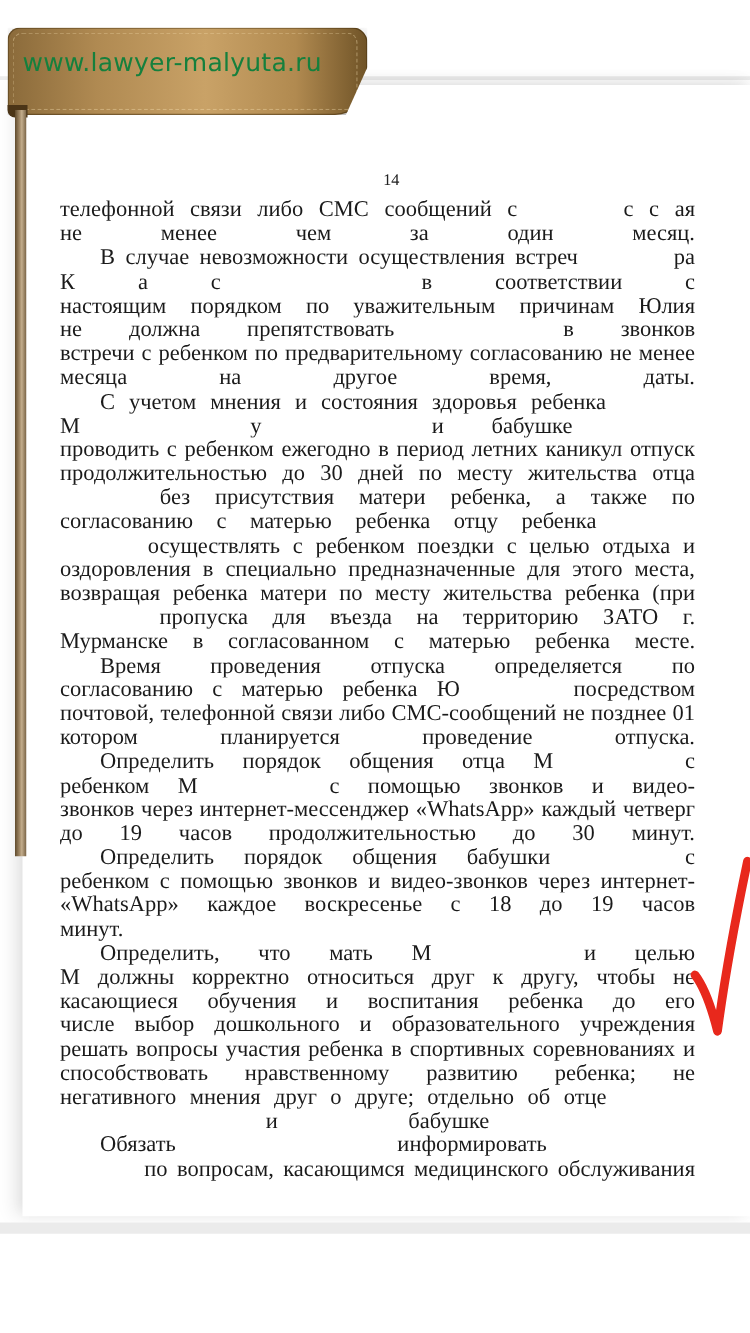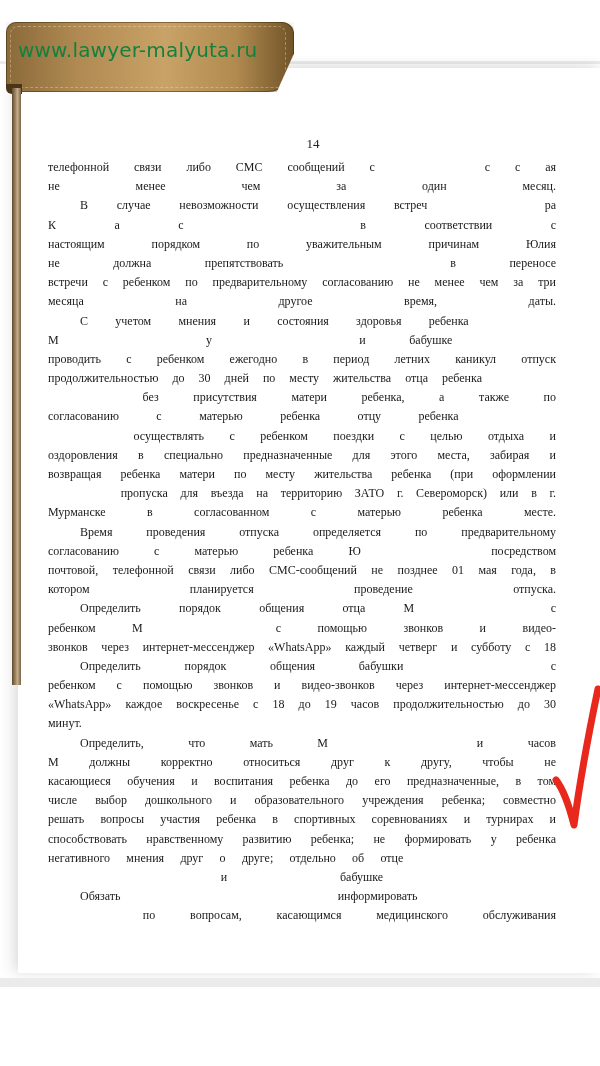--- a/index.html
+++ b/index.html
@@ -49,21 +49,21 @@
     position: absolute; left: 6px; top: 84px; width: 16px; height: 10px;
     background: #4b3517; border-radius: 0 0 0 6px; z-index: 1;
   }
   
   .pagenum {
     position: absolute; left: 0; width: 600px; top: 136px; text-align: center;
     font-size: 13px; color: #222; margin-left: 13px;
   }
   .text {
     position: absolute; left: 48px; width: 508px; top: 158px;
-    font-size: 12px; line-height: 19.2px;
+    font-size: 18px; line-height: 19.2px;
   }
   .ln { display: block; white-space: nowrap; height: 19.2px; }
   .ln.j { text-align: justify; text-align-last: justify; white-space: normal; overflow: hidden; }
   .ind { padding-left: 32px; }
   .gap { display: inline-block; }
   .checkmark {
     position: absolute; left: 552px; top: 685px; width: 48px; height: 165px;
   }
 </style>
 </head>
@@ -79,46 +79,47 @@
 <div class="ribbon-text">www.lawyer-malyuta.ru</div>
 
 <div class="pagenum">14</div>
 
 <div class="text" id="doc-text">
     <div class="ln j"><span>телефонной связи либо СМС сообщений с</span> <span class="gap" style="width: 60px;">&nbsp;</span> <span>с</span> <span>с</span> <span>ая</span> </div>
     <div class="ln j"><span>не менее чем за один месяц.</span> </div>
     <div class="ln j ind"><span>В случае невозможности осуществления встреч</span> <span class="gap" style="width: 60px;">&nbsp;</span> <span>ра</span> </div>
     <div class="ln j"><span>К</span> <span>а с</span> <span class="gap" style="width: 60px;">&nbsp;</span> <span>в соответствии с</span> </div>
     <div class="ln j"><span>настоящим порядком по уважительным причинам</span> <span>Юлия</span> </div>
-    <div class="ln j"><span>не должна препятствовать</span> <span class="gap" style="width: 60px;">&nbsp;</span> <span>в переносе</span> </div>
+    <div class="ln j"><span>не должна препятствовать</span> <span class="gap" style="width: 60px;">&nbsp;</span> <span>в звонков</span> </div>
     <div class="ln j"><span>встречи с ребенком по предварительному согласованию не менее чем за три</span> </div>
     <div class="ln j"><span>месяца на другое время, даты.</span> </div>
     <div class="ln j ind"><span>С учетом мнения и состояния здоровья ребенка</span> <span class="gap" style="width: 60px;">&nbsp;</span> </div>
     <div class="ln j"><span>М</span> <span class="gap" style="width: 60px;">&nbsp;</span> <span>у</span> <span class="gap" style="width: 60px;">&nbsp;</span> <span>и бабушке</span> <span class="gap" style="width: 60px;">&nbsp;</span> </div>
     <div class="ln j"><span>проводить с ребенком ежегодно в период летних каникул отпуск</span> </div>
     <div class="ln j"><span>продолжительностью до 30 дней по месту жительства отца ребенка</span> <span class="gap" style="width: 60px;">&nbsp;</span> </div>
     <div class="ln j"><span class="gap" style="width: 60px;">&nbsp;</span> <span>без присутствия матери ребенка, а также по</span> </div>
     <div class="ln j"><span>согласованию с матерью ребенка отцу ребенка</span> <span class="gap" style="width: 60px;">&nbsp;</span> </div>
     <div class="ln j"><span class="gap" style="width: 60px;">&nbsp;</span> <span>осуществлять с ребенком поездки с целью отдыха и</span> </div>
     <div class="ln j"><span>оздоровления в специально предназначенные для этого места, забирая и</span> </div>
     <div class="ln j"><span>возвращая ребенка матери по месту жительства ребенка (при оформлении</span> </div>
     <div class="ln j"><span class="gap" style="width: 60px;">&nbsp;</span> <span>пропуска для въезда на территорию ЗАТО г. Североморск) или в г.</span> </div>
     <div class="ln j"><span>Мурманске в согласованном с матерью ребенка месте.</span> </div>
     <div class="ln j ind"><span>Время проведения отпуска определяется по предварительному</span> </div>
     <div class="ln j"><span>согласованию с матерью ребенка Ю</span> <span class="gap" style="width: 60px;">&nbsp;</span> <span>посредством</span> </div>
     <div class="ln j"><span>почтовой, телефонной связи либо СМС-сообщений не позднее 01 мая года, в</span> </div>
     <div class="ln j"><span>котором планируется проведение отпуска.</span> </div>
     <div class="ln j ind"><span>Определить порядок общения отца М</span> <span class="gap" style="width: 60px;">&nbsp;</span> <span>с</span> </div>
     <div class="ln j"><span>ребенком М</span> <span class="gap" style="width: 60px;">&nbsp;</span> <span>с помощью звонков и видео-</span> </div>
     <div class="ln j"><span>звонков через интернет-мессенджер «WhatsApp» каждый четверг и субботу с 18</span> </div>
+    <div class="ln j"><span>до 19 часов продолжительностью до 30 минут.</span> </div>
     <div class="ln j ind"><span>Определить порядок общения бабушки</span> <span class="gap" style="width: 60px;">&nbsp;</span> <span>с</span> </div>
     <div class="ln j"><span>ребенком с помощью звонков и видео-звонков через интернет-мессенджер</span> </div>
     <div class="ln j"><span>«WhatsApp» каждое воскресенье с 18 до 19 часов продолжительностью до 30</span> </div>
     <div class="ln j"><span>минут.</span> </div>
-    <div class="ln j ind"><span>Определить, что мать М</span> <span class="gap" style="width: 60px;">&nbsp;</span> <span>и часов</span> </div>
+    <div class="ln j ind"><span>Определить, что мать М</span> <span class="gap" style="width: 60px;">&nbsp;</span> <span>и целью</span> </div>
     <div class="ln j"><span>М</span> <span>должны корректно относиться друг к другу, чтобы не</span> </div>
     <div class="ln j"><span>касающиеся обучения и воспитания ребенка до его предназначенные, в том</span> </div>
     <div class="ln j"><span>числе выбор дошкольного и образовательного учреждения ребенка; совместно</span> </div>
     <div class="ln j"><span>решать вопросы участия ребенка в спортивных соревнованиях и турнирах и</span> </div>
     <div class="ln j"><span>способствовать нравственному развитию ребенка; не формировать у ребенка</span> </div>
     <div class="ln j"><span>негативного мнения друг о друге; отдельно об отце</span> <span class="gap" style="width: 60px;">&nbsp;</span> <span class="gap" style="width: 60px;">&nbsp;</span> </div>
     <div class="ln j"><span class="gap" style="width: 60px;">&nbsp;</span> <span>и бабушке</span> <span class="gap" style="width: 60px;">&nbsp;</span> </div>
     <div class="ln j ind"><span>Обязать</span> <span class="gap" style="width: 60px;">&nbsp;</span> <span>информировать</span> <span class="gap" style="width: 60px;">&nbsp;</span> </div>
     <div class="ln j"><span class="gap" style="width: 60px;">&nbsp;</span> <span>по вопросам, касающимся медицинского обслуживания</span> </div>
   </div>

